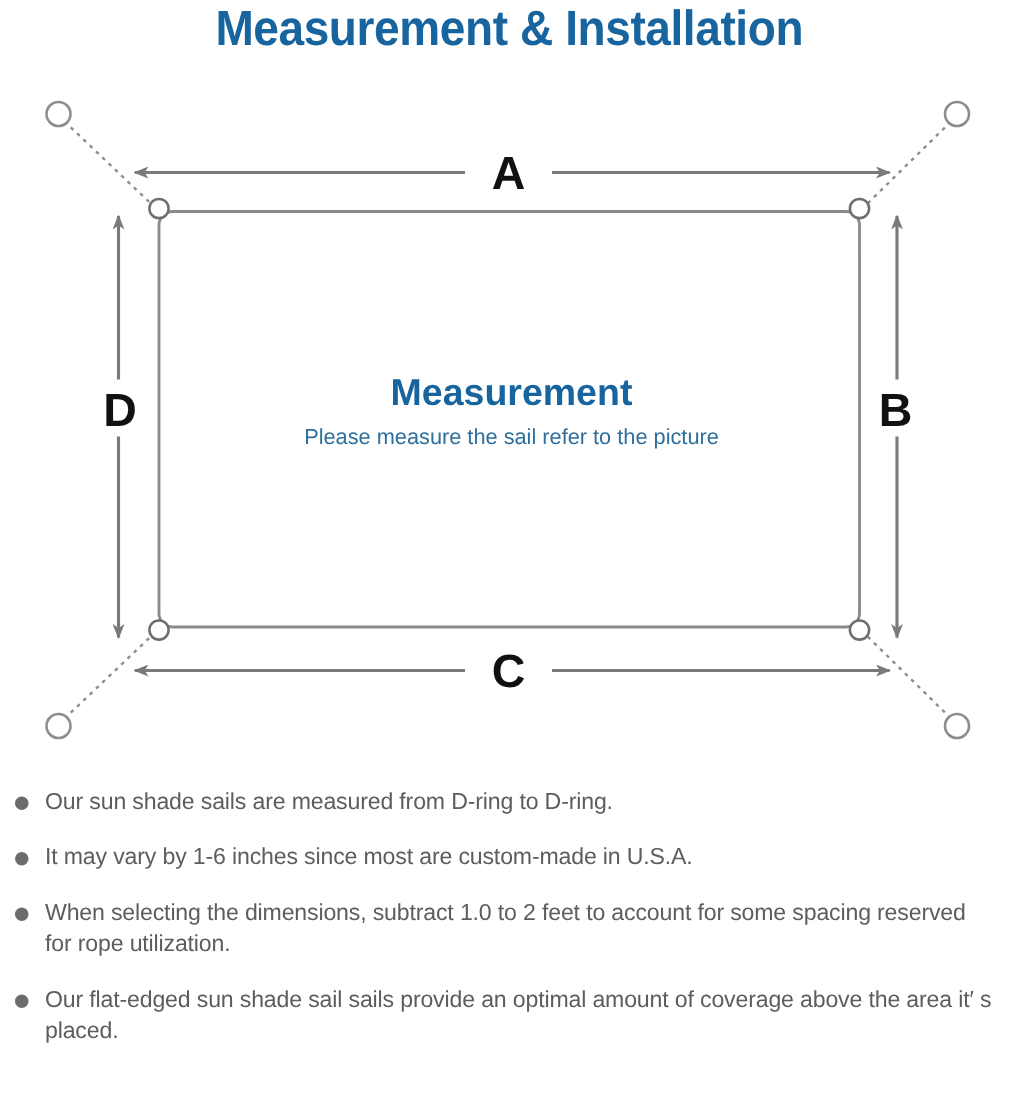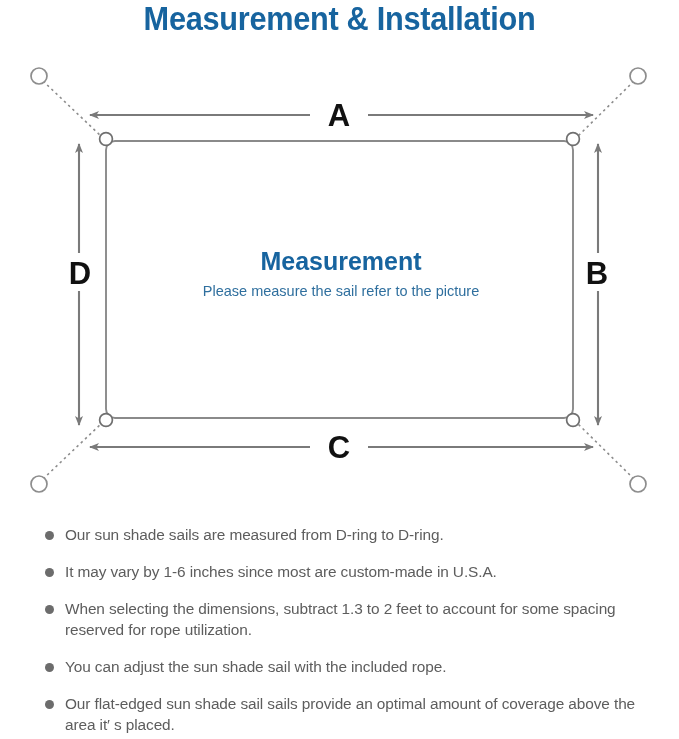--- a/index.html
+++ b/index.html
@@ -59,21 +59,20 @@
     top: 524px;
     left: 0;
     width: 679px;
   }
   .note-row {
     display: flex;
     align-items: flex-start;
     margin-bottom: 16px;
     padding-left: 10px;
     padding-right: 18px;
-    margin-left: 35px;
   }
   .note-bullet {
     width: 9px;
     height: 9px;
     border-radius: 50%;
     background: #6c6c6c;
     flex: 0 0 auto;
     margin-top: 7px;
     margin-right: 11px;
   }
@@ -150,23 +149,19 @@
   <div class="note-row">
     <span class="note-bullet"></span>
     <span class="note-text">Our sun shade sails are measured from D-ring to D-ring.</span>
   </div>
   <div class="note-row">
     <span class="note-bullet"></span>
     <span class="note-text">It may vary by 1-6 inches since most are custom-made in U.S.A.</span>
   </div>
   <div class="note-row">
     <span class="note-bullet"></span>
-    <span class="note-text">When selecting the dimensions, subtract 1.3 to 2 feet to account for some spacing reserved for rope utilization.</span>
-  </div>
-  <div class="note-row">
-    <span class="note-bullet"></span>
-    <span class="note-text">You can adjust the sun shade sail with the included rope.</span>
+    <span class="note-text">When selecting the dimensions, subtract 1.0 to 2 feet to account for some spacing reserved for rope utilization.</span>
   </div>
   <div class="note-row">
     <span class="note-bullet"></span>
     <span class="note-text">Our flat-edged sun shade sail sails provide an optimal amount of coverage above the area it′ s placed.</span>
   </div>
 </div>
 
 </body></html>

